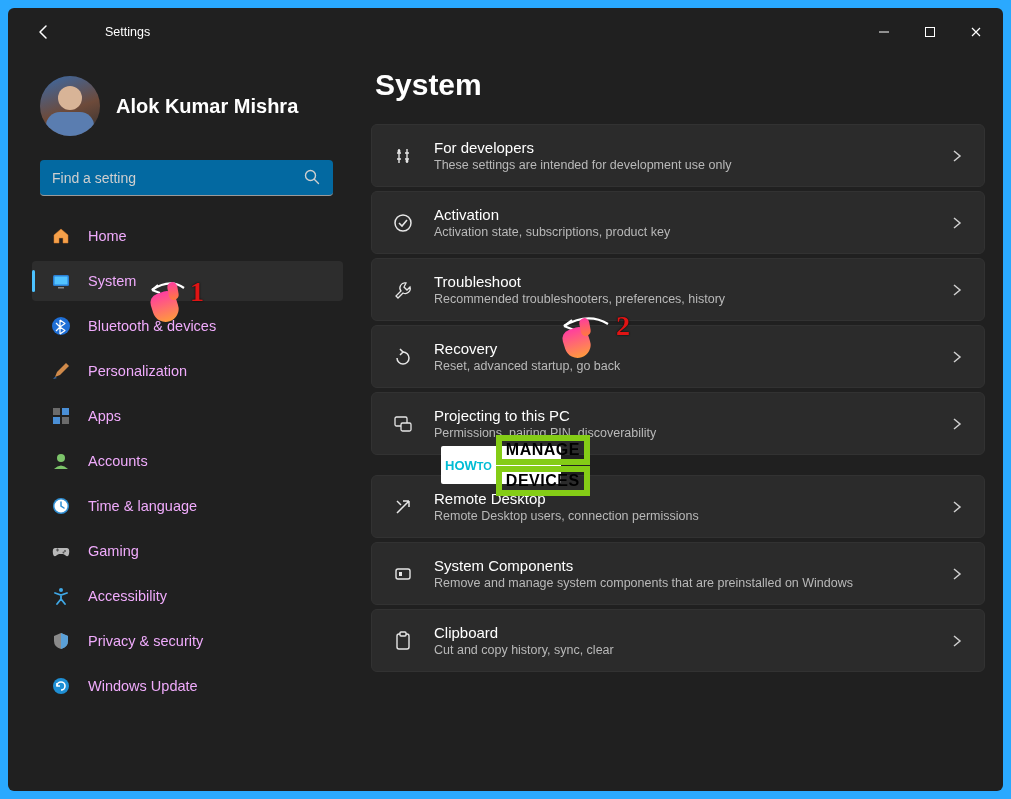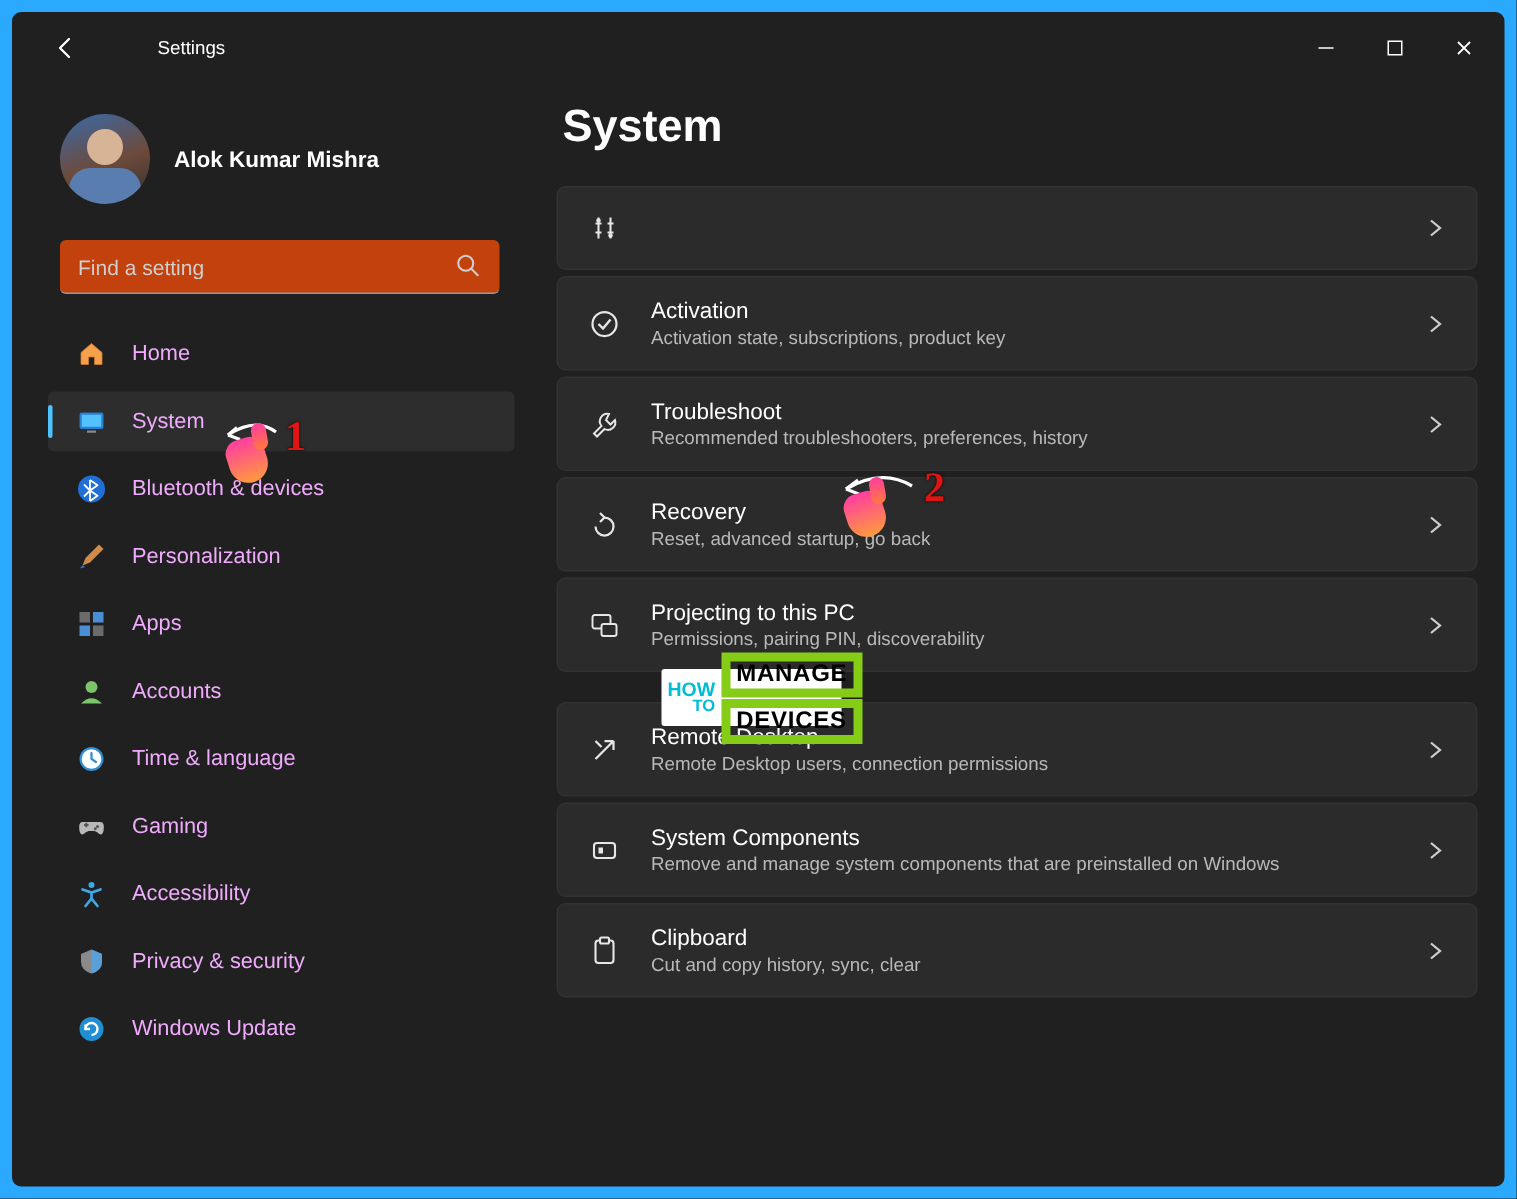--- a/index.html
+++ b/index.html
@@ -16,25 +16,25 @@
   
   .columns { display:flex; height: calc(100% - 48px); }
   .sidebar { width: 345px; padding: 12px 0 0 6px; }
   .main { flex:1; padding: 8px 18px 0 18px; overflow:hidden; }
 
   
   .profile { display:flex; align-items:center; gap:16px; padding: 8px 0 18px 26px; }
   .avatar { width:60px; height:60px; border-radius:50%; background: linear-gradient(160deg,#3a6aa8 0%, #6d4a3a 55%, #2f2f2f 100%); position:relative; overflow:hidden; }
   .avatar::after{ content:""; position:absolute; left:18px; top:10px; width:24px; height:24px; border-radius:50%; background:#d8b497; }
   .avatar::before{ content:""; position:absolute; left:6px; bottom:-6px; width:48px; height:30px; border-radius:14px 14px 0 0; background:#5a7db0; }
-  .profile .name { font-size:15px; font-weight:600; }
+  .profile .name { font-size:20px; font-weight:600; }
 
   
   .search { margin: 6px 20px 18px 26px; position:relative; }
-  .search input { width:100%; height:36px; background:#c2410c; border:none; border-bottom:1px solid #9a9a9a; border-radius:4px; color:#fff; padding:0 40px 0 12px; font-size:14px; outline:none; }
+  .search input { width:100%; height:36px; background:#0369a1; border:none; border-bottom:1px solid #9a9a9a; border-radius:4px; color:#fff; padding:0 40px 0 12px; font-size:14px; outline:none; }
   .search input::placeholder{ color:#cfcfcf; }
   .search .icon { position:absolute; right:12px; top:8px; color:#cfcfcf; }
 
   
   .nav { padding: 2px 10px 0 18px; }
   .nav-item { display:flex; align-items:center; height:40px; padding:0 10px 0 18px; border-radius:4px; cursor:pointer; position:relative; margin-bottom:5px; }
   .nav-item .nicon { width:22px; height:22px; margin-right:16px; display:flex; align-items:center; justify-content:center; flex-shrink:0; }
   .nav-item .nlabel { font-size:14.5px; color:#f0abfc; }
   .nav-item.active { background:#2d2d2d; }
   .nav-item.active::before { content:""; position:absolute; left:0; top:9px; bottom:9px; width:3px; background:#4cc2ff; border-radius:2px; }
@@ -226,20 +226,24 @@
       <h1 class="page-title">System</h1>
 
       <div class="card">
         <span class="cicon">
             <svg width="22" height="22" viewBox="0 0 22 22">
               <path d="M7 4 V18 M15 4 V18 M5 8 H9 M5 14 H9 M13 8 H17 M13 14 H17" stroke="#e6e6e6" stroke-width="1.4" fill="none"></path>
               <circle cx="7" cy="6" r="1.5" fill="#e6e6e6"></circle>
               <circle cx="15" cy="16" r="1.5" fill="#e6e6e6"></circle>
             </svg>
           </span>
+        <div class="ctext">
+            <div class="ct">For developers</div>
+            <div class="cs">These settings are intended for development use only</div>
+          </div>
         <span class="chev">
             <svg width="14" height="14">
               <path d="M4 2 L10 7 L4 12" stroke="#cfcfcf" stroke-width="1.5" fill="none"></path>
             </svg>
           </span>
       </div>
 
       <div class="card">
         <span class="cicon">
             <svg width="22" height="22" viewBox="0 0 22 22">
@@ -387,21 +391,21 @@
         <path d="M16 16 L24 10 M16 16 L26 20" stroke="#fff" stroke-width="2" fill="none"></path>
       </svg>
     <div class="pointer" style="left:10px; top:12px;">
         <div class="hand"></div>
         <div class="finger"></div>
       </div>
     <span class="num" style="position:absolute; left:68px; top:0;">2</span>
   </div>
 
   <div class="wmark">
-    <div style="display:flex; flex-direction:column; align-items:flex-end; line-height:1;">
+    <div style="display:flex; flex-direction:row; align-items:flex-end; line-height:1;">
       <span class="h1">HOW</span>
       <span class="h1" style="font-size:11px;">TO</span>
     </div>
     <div style="display:flex; flex-direction:column; gap:1px;">
       <span class="h2">MANAGE</span>
       <span class="h2">DEVICES</span>
     </div>
   </div>
 
 </div>

